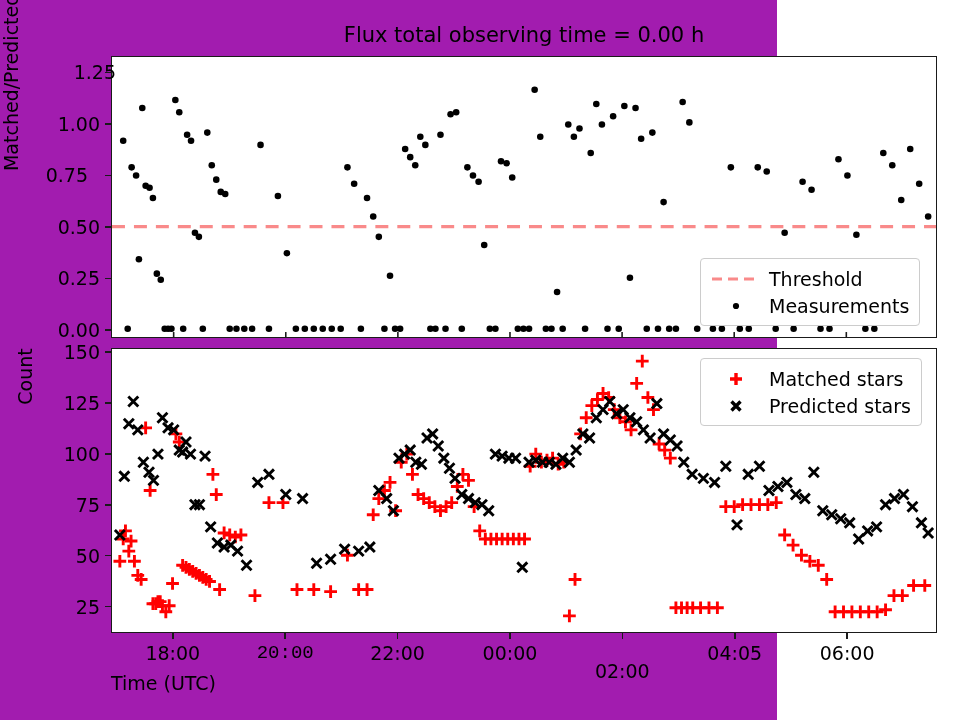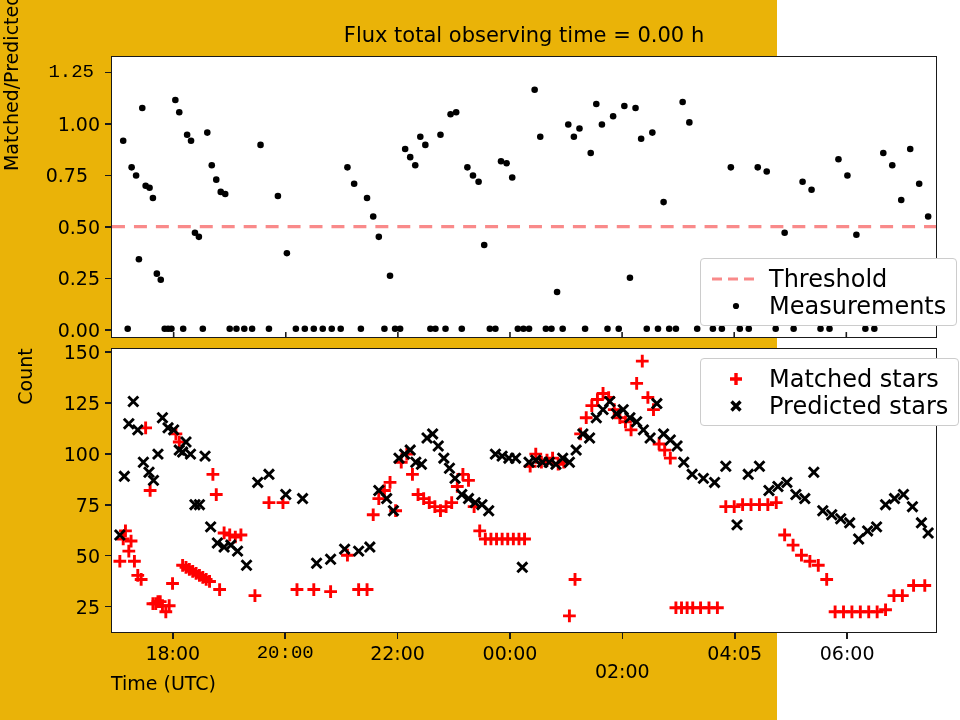--- a/index.html
+++ b/index.html
@@ -5,21 +5,21 @@
   html, body {
     margin: 0; padding: 0;
     width: 960px; height: 720px;
     background: #ffffff;
     font-family: "DejaVu Sans", sans-serif;
     overflow: hidden;
   }
   #figure {
     position: relative;
     width: 777px; height: 720px;
-    background: #eab308;
+    background: #a21caf;
   }
   #figure-title {
     position: absolute;
     left: 111px; top: 22px;
     width: 826px;
     text-align: center;
     font-size: 21px;
     color: #000000;
     line-height: 26px;
     white-space: nowrap;
@@ -96,21 +96,21 @@
     height: 27px;
   }
   .legend-key {
     width: 54px;
     flex: 0 0 54px;
     display: flex;
     align-items: center;
     justify-content: center;
   }
   .legend-text {
-    font-size: 24px;
+    font-size: 19px;
     color: #000000;
     white-space: nowrap;
     padding-left: 6px;
   }
   #legend-top    { left: 700px; top: 258px; }
   #legend-bottom { left: 700px; top: 358px; }
 </style>
 </head>
 <body>
 
@@ -269,21 +269,21 @@
       <div class="tick tick-y" style="left: 105px; top: 174.587px;"></div>
       <div class="tick tick-y" style="left: 105px; top: 123.127px;"></div>
       <div class="tick tick-y" style="left: 105px; top: 71.6672px;"></div>
     </div>
   <div id="ticklabels-top-y">
       <div class="ticklabel ticklabel-y" style="left: 30px; width: 70px; top: 329.766px;">0.00</div>
       <div class="ticklabel ticklabel-y" style="left: 30px; width: 70px; top: 278.307px;">0.25</div>
       <div class="ticklabel ticklabel-y" style="left: 30px; width: 70px; top: 226.847px;">0.50</div>
       <div class="ticklabel ticklabel-y" style="left: 18px; width: 70px; top: 175.387px;">0.75</div>
       <div class="ticklabel ticklabel-y" style="left: 30px; width: 70px; top: 123.927px;">1.00</div>
-      <div class="ticklabel ticklabel-y" style="left: 24px; width: 70px; top: 72.4672px; font-family: Liberation Mono, monospace;">1.25</div>
+      <div class="ticklabel ticklabel-y" style="left: 46px; width: 70px; top: 72.4672px;">1.25</div>
     </div>
   <div class="axislabel" id="ylabel-top">Matched/Predicted stars</div>
 
   <div class="legend" id="legend-top">
     <div class="legend-row">
       <span class="legend-key">
         <svg width="50" height="12" viewBox="0 0 50 12">
           <line x1="1" y1="6" x2="49" y2="6" stroke="#f98a8a" stroke-width="3.2" stroke-dasharray="10,6" stroke-linecap="butt"></line>
         </svg>
       </span>

